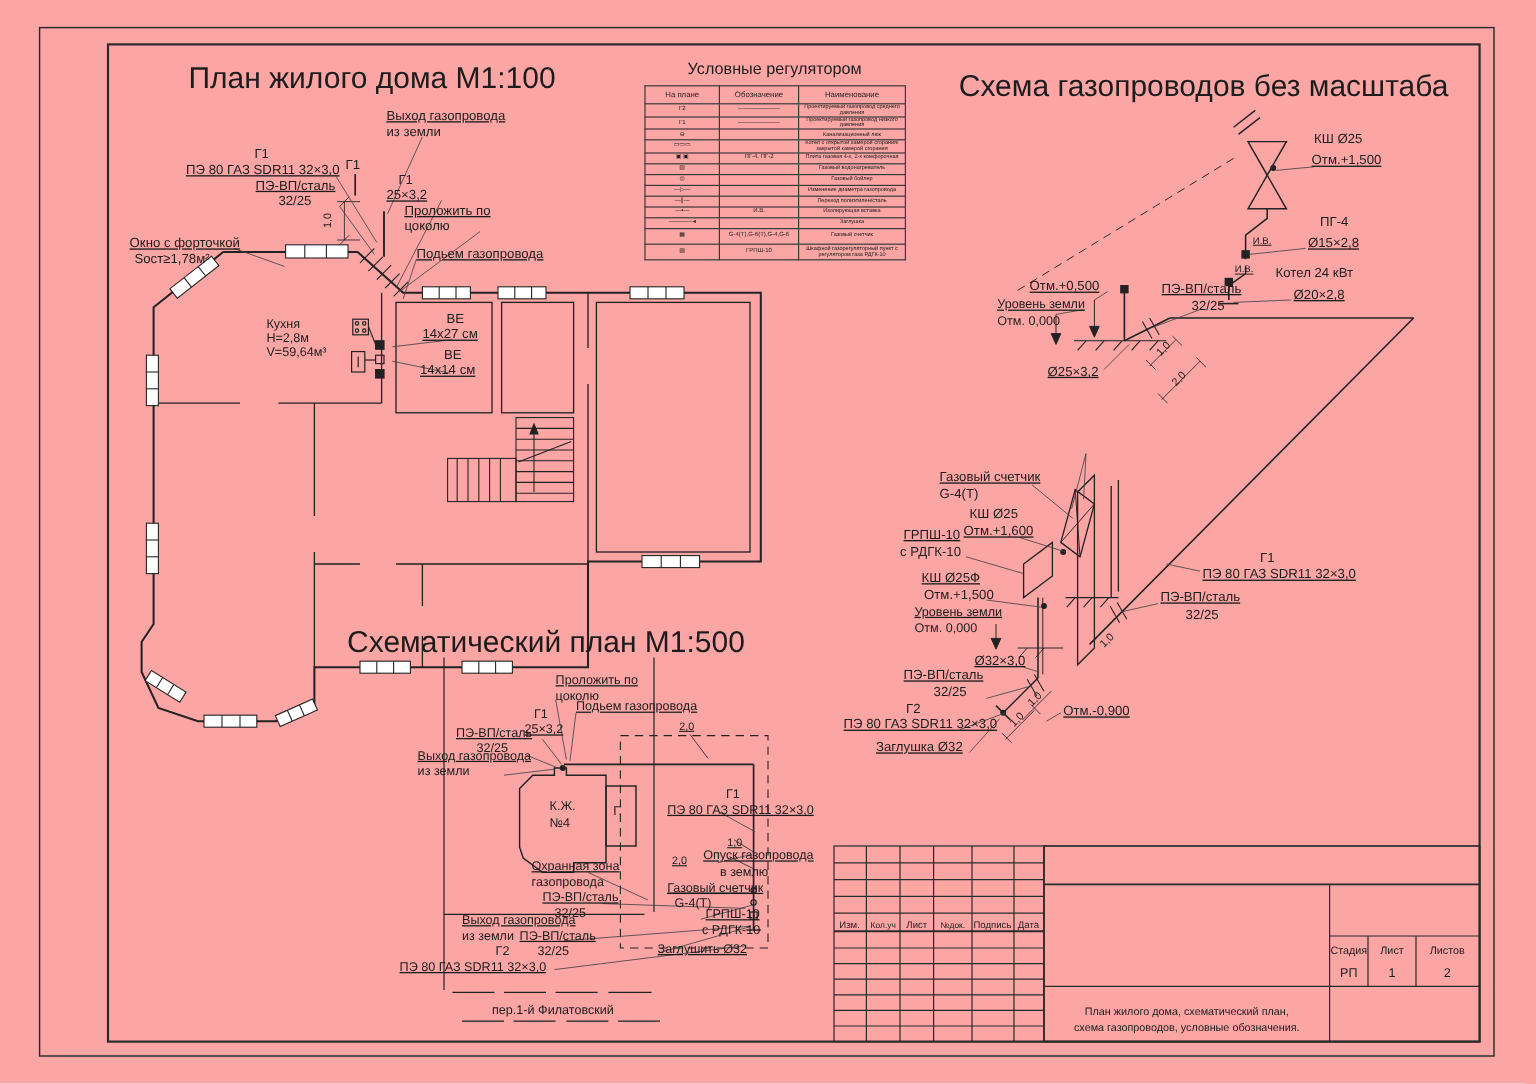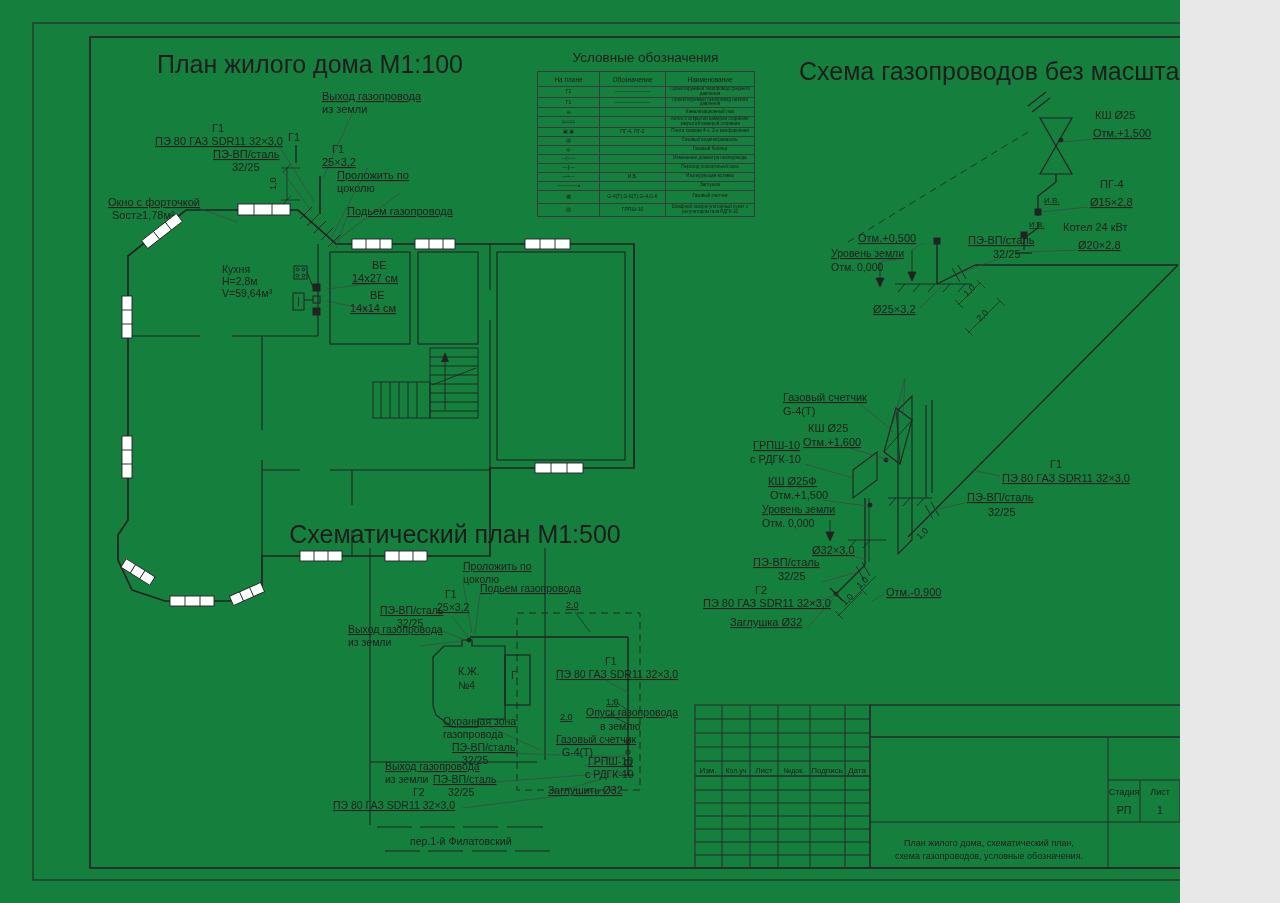--- a/index.html
+++ b/index.html
@@ -1,16 +1,16 @@
 <!DOCTYPE html>
 <html><head>
 <meta charset="utf-8">
 <style>
   html,body{margin:0;padding:0;background:#e8e8e8;}
-  .page{position:relative;width:1180px;height:903px;background:#15803d;overflow:hidden;
+  .page{position:relative;width:1280px;height:903px;background:#fca5a5;overflow:hidden;
         font-family:"Liberation Sans",sans-serif;}
   svg{position:absolute;left:0;top:0;}
   svg text{fill:#1c1c1c;font-family:"Liberation Sans",sans-serif;}
   .t26{font-size:25px;}
   .t11{font-size:11px;}
   .t10{font-size:10.5px;}
   .t9{font-size:9px;}
   .t8{font-size:8px;}
   .t7{font-size:7px;}
   .u{text-decoration:underline;}
@@ -507,21 +507,21 @@
       <text class="t10 mid" x="1124" y="814">РП</text>
       <text class="t10 mid" x="1160" y="814">1</text>
       <text class="t10 mid" x="1206" y="814">2</text>
       <text class="t9 mid" x="989" y="846">План  жилого дома, схематический план,</text>
       <text class="t9 mid" x="989" y="859">схема газопроводов, условные обозначения.</text>
     </g>
   </g>
 </svg>
 
 <div class="legend">
-  <div class="cap">Условные обозначения</div>
+  <div class="cap">Условные регулятором</div>
   <table>
     <colgroup>
           <col class="c1">
           <col class="c2">
           <col class="c3">
         </colgroup>
     <tbody>
           <tr>
       <th>На плане</th>
       <th>Обозначение</th>

